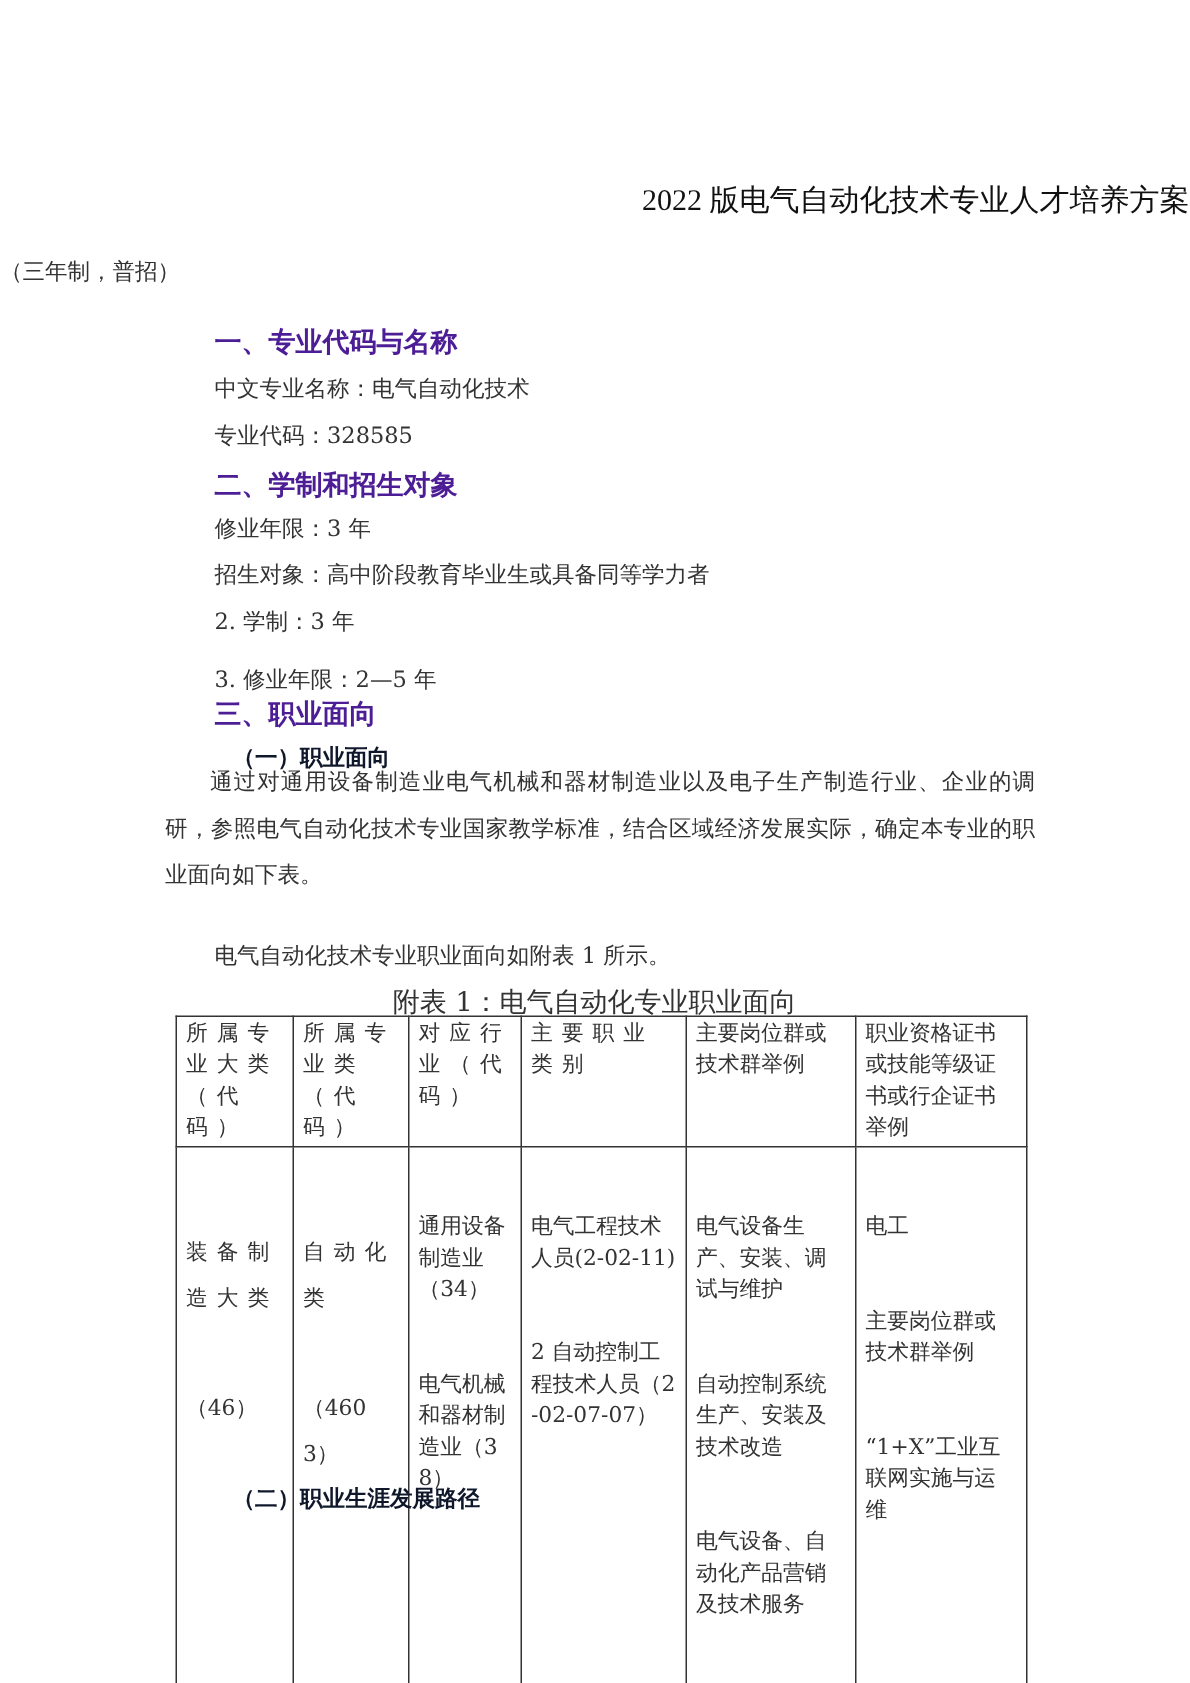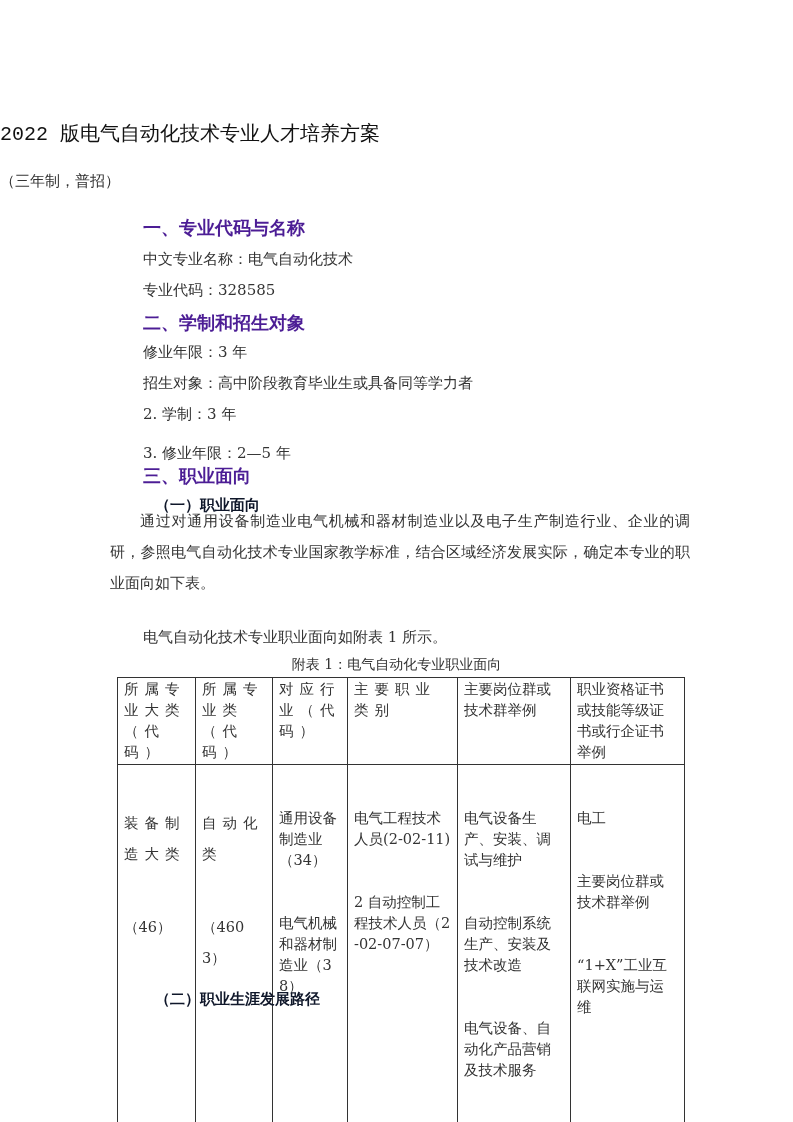--- a/index.html
+++ b/index.html
@@ -1,30 +1,30 @@
 <!DOCTYPE html>
 <html><head>
 <meta charset="utf-8">
 <style>
   html, body { margin: 0; padding: 0; background: #ffffff; }
   body { width: 793px; height: 1122px; position: relative; overflow: hidden;
          font-family: "DejaVu Serif", "Liberation Serif", serif; color: #222; }
   .abs { position: absolute; white-space: nowrap; }
-  .title { left: 0; width: 793px; top: 120px; text-align: left; font-family: Liberation Mono, monospace; font-size: 20px; color: #111; }
+  .title { left: 0; width: 793px; top: 120px; text-align: right; font-family: Liberation Serif, serif; font-size: 20px; color: #111; }
   .subtitle { left: 0; width: 793px; top: 172px; font-size: 15px; color: #333; }
   .h1 { font-family: Liberation Mono, monospace; font-weight: bold; font-size: 18px; color: #4c1d95; }
   .h2 { font-family: "DejaVu Sans", "Liberation Sans", sans-serif; font-weight: bold; font-size: 15px; color: #0f172a; }
   .p { font-size: 15px; color: #333; }
   .para { position: absolute; left: 110px; width: 580px; font-size: 15px; line-height: 31px; color: #333; text-indent: 30px; white-space: normal; text-align: justify; }
-  .caption { left: 0; width: 793px; top: 656px; text-align: center; font-size: 14px; color: #333; }
+  .caption { left: 0; width: 793px; top: 656px; text-align: center; font-size: 18px; color: #333; }
   table.career { position: absolute; left: 117px; top: 677px; width: 567px; border-collapse: collapse; font-size: 14.5px; color: #333; table-layout: fixed; }
   table.career td { border: 1.5px solid #333; vertical-align: top; padding: 1px 6px; line-height: 21px; white-space: pre-wrap; word-break: break-all; }
   table.career tr.head td { height: 78px; }
   table.career tr.body td { height: 182px; }
-  .spread { letter-spacing: 6px; }
+  .spread { letter-spacing: 6px; margin-top: 12px; }
   .cell-line { display: block; }
   .loose { line-height: 31px; display: block; }
 </style>
 </head>
 <body>
 
 <div>
 
   <div class="abs title">2022 版电气自动化技术专业人才培养方案</div>
   <div class="abs subtitle">（三年制，普招）</div>

